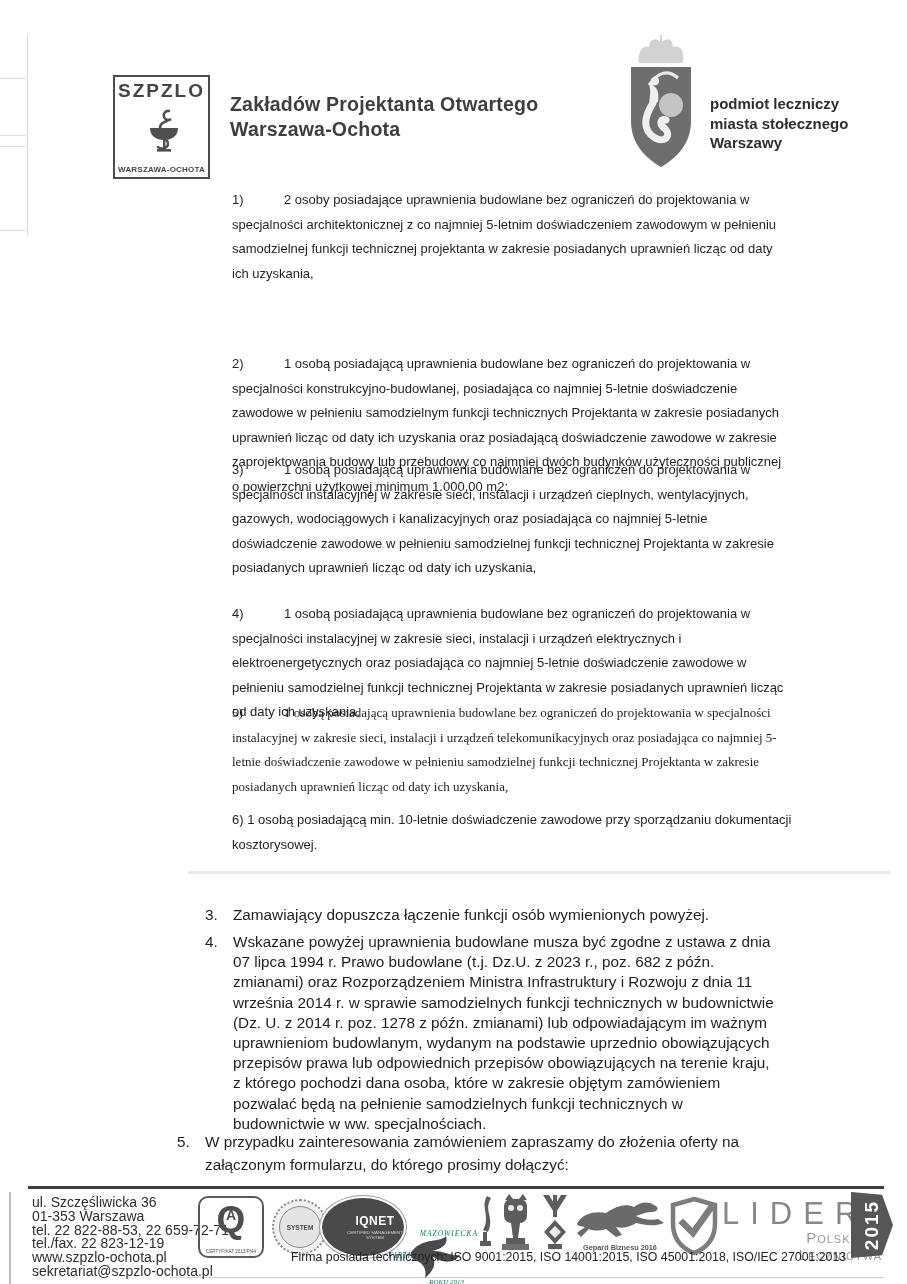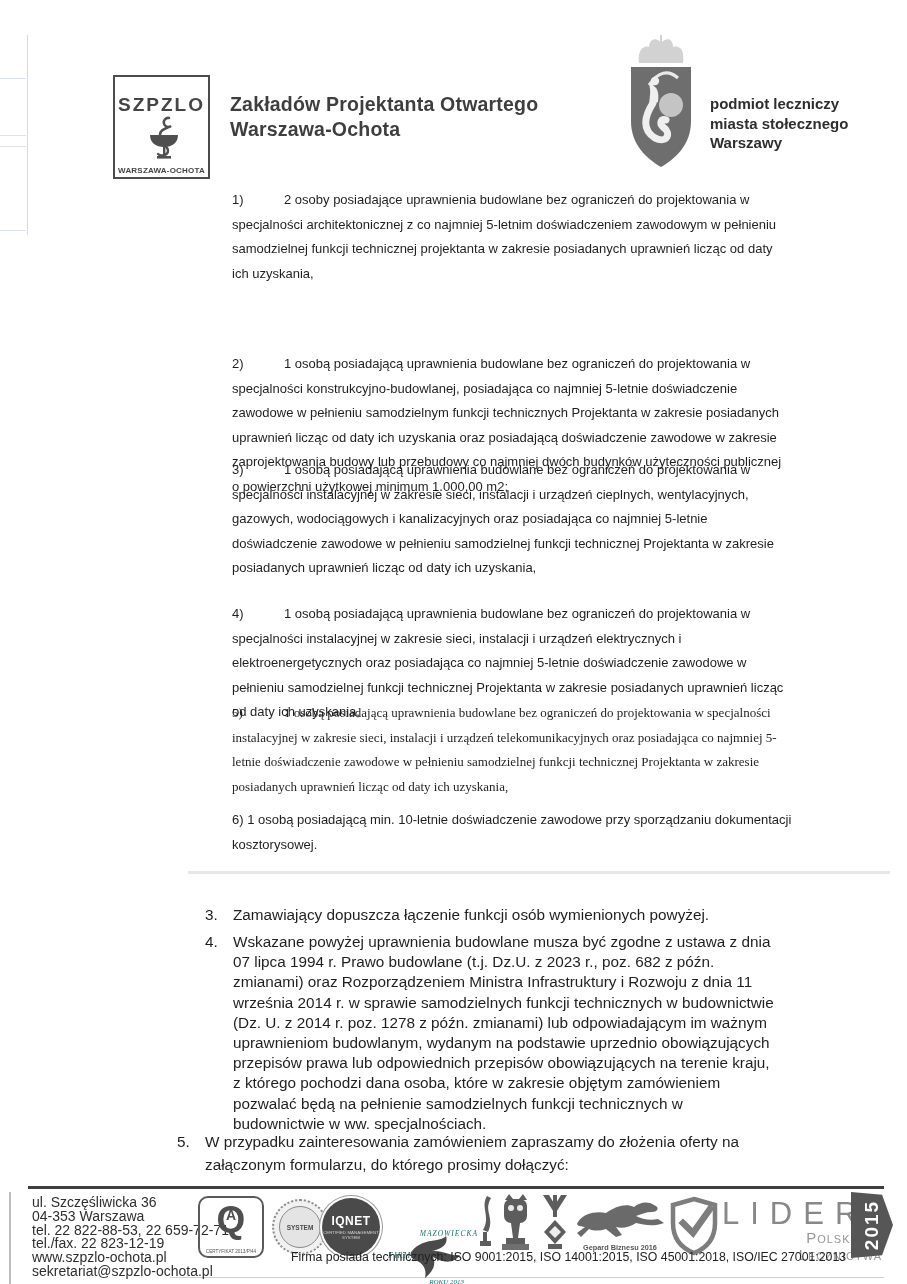--- a/index.html
+++ b/index.html
@@ -10,21 +10,21 @@
   
   .artifact{position:absolute;pointer-events:none;}
   #edge-line-v{left:27px;top:35px;width:1px;height:200px;background:#d9d9d9;}
   #edge-line-v2{left:9px;top:1192px;width:2px;height:92px;background:#bdbdbd;}
   .ruled{left:0;height:1px;width:26px;opacity:.55;}
   #smudge{left:188px;top:871px;width:702px;height:3px;background:#c9c9c9;opacity:.45;}
   
   #szpzlo-box{
     position:absolute;left:113px;top:75px;width:97px;height:104px;border:2px solid #4c4c4c;
     display:flex;flex-direction:column;align-items:center;justify-content:space-between;
-    padding:17px 2px;box-sizing:border-box;background:#fff;
+    padding:3px 2px;box-sizing:border-box;background:#fff;
   }
   #szpzlo-box .t{font-size:19px;font-weight:bold;letter-spacing:2px;color:#454545;}
   #szpzlo-box .b{font-size:8px;font-weight:bold;color:#454545;letter-spacing:.2px;white-space:nowrap;}
   #org-name{position:absolute;left:230px;top:92px;font-size:19.5px;font-weight:bold;color:#3e3e3e;line-height:25px;letter-spacing:.2px;}
   #crest{position:absolute;left:615px;top:33px;}
   #crest-caption{position:absolute;left:710px;top:94px;font-size:15px;font-weight:600;color:#2e2e2e;line-height:19.5px;}
   
   .para{position:absolute;font-size:13px;line-height:24.6px;color:#1f1f1f;width:560px;left:232px;}
   .para .num{display:inline-block;width:52px;}
   .li{position:absolute;display:flex;font-size:15.3px;line-height:20.6px;color:#1f1f1f;}
@@ -33,21 +33,21 @@
   #footer-rule{position:absolute;left:28px;top:1186px;width:856px;height:2.5px;background:#3f3f3f;}
   #bottom-hairline{position:absolute;left:170px;top:1277px;width:714px;height:1px;background:#cfcfcf;}
   #contact{position:absolute;left:32px;top:1196px;font-size:14px;line-height:13.8px;color:#2e2e2e;}
   .badge{position:absolute;}
   #q-badge{left:198px;top:1196px;width:66px;height:62px;border:2px solid #5a5a5a;border-radius:10px;box-sizing:border-box;text-align:center;}
   #q-badge .q{font-size:37px;font-weight:bold;color:#4f4f4f;line-height:44px;}
   #q-badge .a{position:absolute;top:9px;left:50%;transform:translateX(-50%);font-size:14px;font-weight:bold;color:#4f4f4f;}
   #q-badge .cap{position:absolute;bottom:2px;left:0;right:0;font-size:4.6px;color:#555;}
   #system-seal{left:272px;top:1199px;width:56px;height:56px;border:2px dotted #8a8a8a;border-radius:50%;box-sizing:border-box;display:flex;align-items:center;justify-content:center;background:#f1f1f1;}
   #system-seal .inner{width:40px;height:40px;border:1.5px solid #8a8a8a;border-radius:50%;display:flex;align-items:center;justify-content:center;font-size:6.5px;font-weight:bold;color:#4a4a4a;background:#e4e4e4;text-align:center;}
-  #iqnet{left:322px;top:1198px;width:58px;height:58px;border-radius:50%;background:#4a4a4a;display:flex;flex-direction:column;align-items:center;justify-content:center;box-shadow:0 0 0 2px #fff,0 0 0 3px #9a9a9a;}
+  #iqnet{left:322px;top:1198px;width:58px;height:58px;border-radius:50%;background:#4a4a4a;display:flex;flex-direction:column;align-items:center;justify-content:center;box-shadow:0 0 0 2px #fff,0 0 0 3px #9a9a9a;padding-left:24px;}
   #iqnet .n{color:#fff;font-weight:bold;font-size:12px;letter-spacing:.5px;}
   #iqnet .s{color:#cfcfcf;font-size:4.4px;text-align:center;line-height:5.4px;margin-top:2px;}
   #mazowiecka{left:388px;top:1196px;width:90px;height:60px;font-family:"Liberation Serif","DejaVu Serif",serif;color:#0f766e;margin-top:33px;}
   #mazowiecka .l1{position:absolute;top:0;right:0;font-style:italic;font-size:7.5px;letter-spacing:1px;}
   #mazowiecka .l2{position:absolute;top:22px;left:0;font-style:italic;font-size:8px;letter-spacing:1px;}
   #mazowiecka .l3{position:absolute;bottom:3px;right:14px;font-style:italic;font-size:7px;}
   #mazowiecka svg{position:absolute;left:16px;top:6px;}
   .trophy{position:absolute;}
   #gepard{left:572px;top:1200px;width:96px;height:54px;text-align:center;}
   #gepard .cap{font-size:7.3px;font-weight:bold;color:#555;margin-top:1px;}
@@ -141,21 +141,21 @@
     <span class="lnum">5.</span>
     <span>W przypadku zainteresowania zamówieniem zapraszamy do złożenia oferty na załączonym formularzu, do którego prosimy dołączyć:</span>
   </div>
 
   <div id="footer-rule"></div>
   <div class="artifact" id="edge-line-v2"></div>
   <div id="bottom-hairline"></div>
 
   <div id="contact">
     <div>ul. Szczęśliwicka 36</div>
-    <div>04-353 Warszawa</div>
+    <div>01-353 Warszawa</div>
     <div>tel. 22 822-88-53, 22 659-72-71</div>
     <div>tel./fax. 22 823-12-19</div>
     <div>www.szpzlo-ochota.pl</div>
     <div>sekretariat@szpzlo-ochota.pl</div>
   </div>
 
   <div class="badge" id="q-badge">
     <div class="q">Q</div>
     <div class="a">A</div>
     <div class="cap">CERTYFIKAT 2013/P/44</div>

